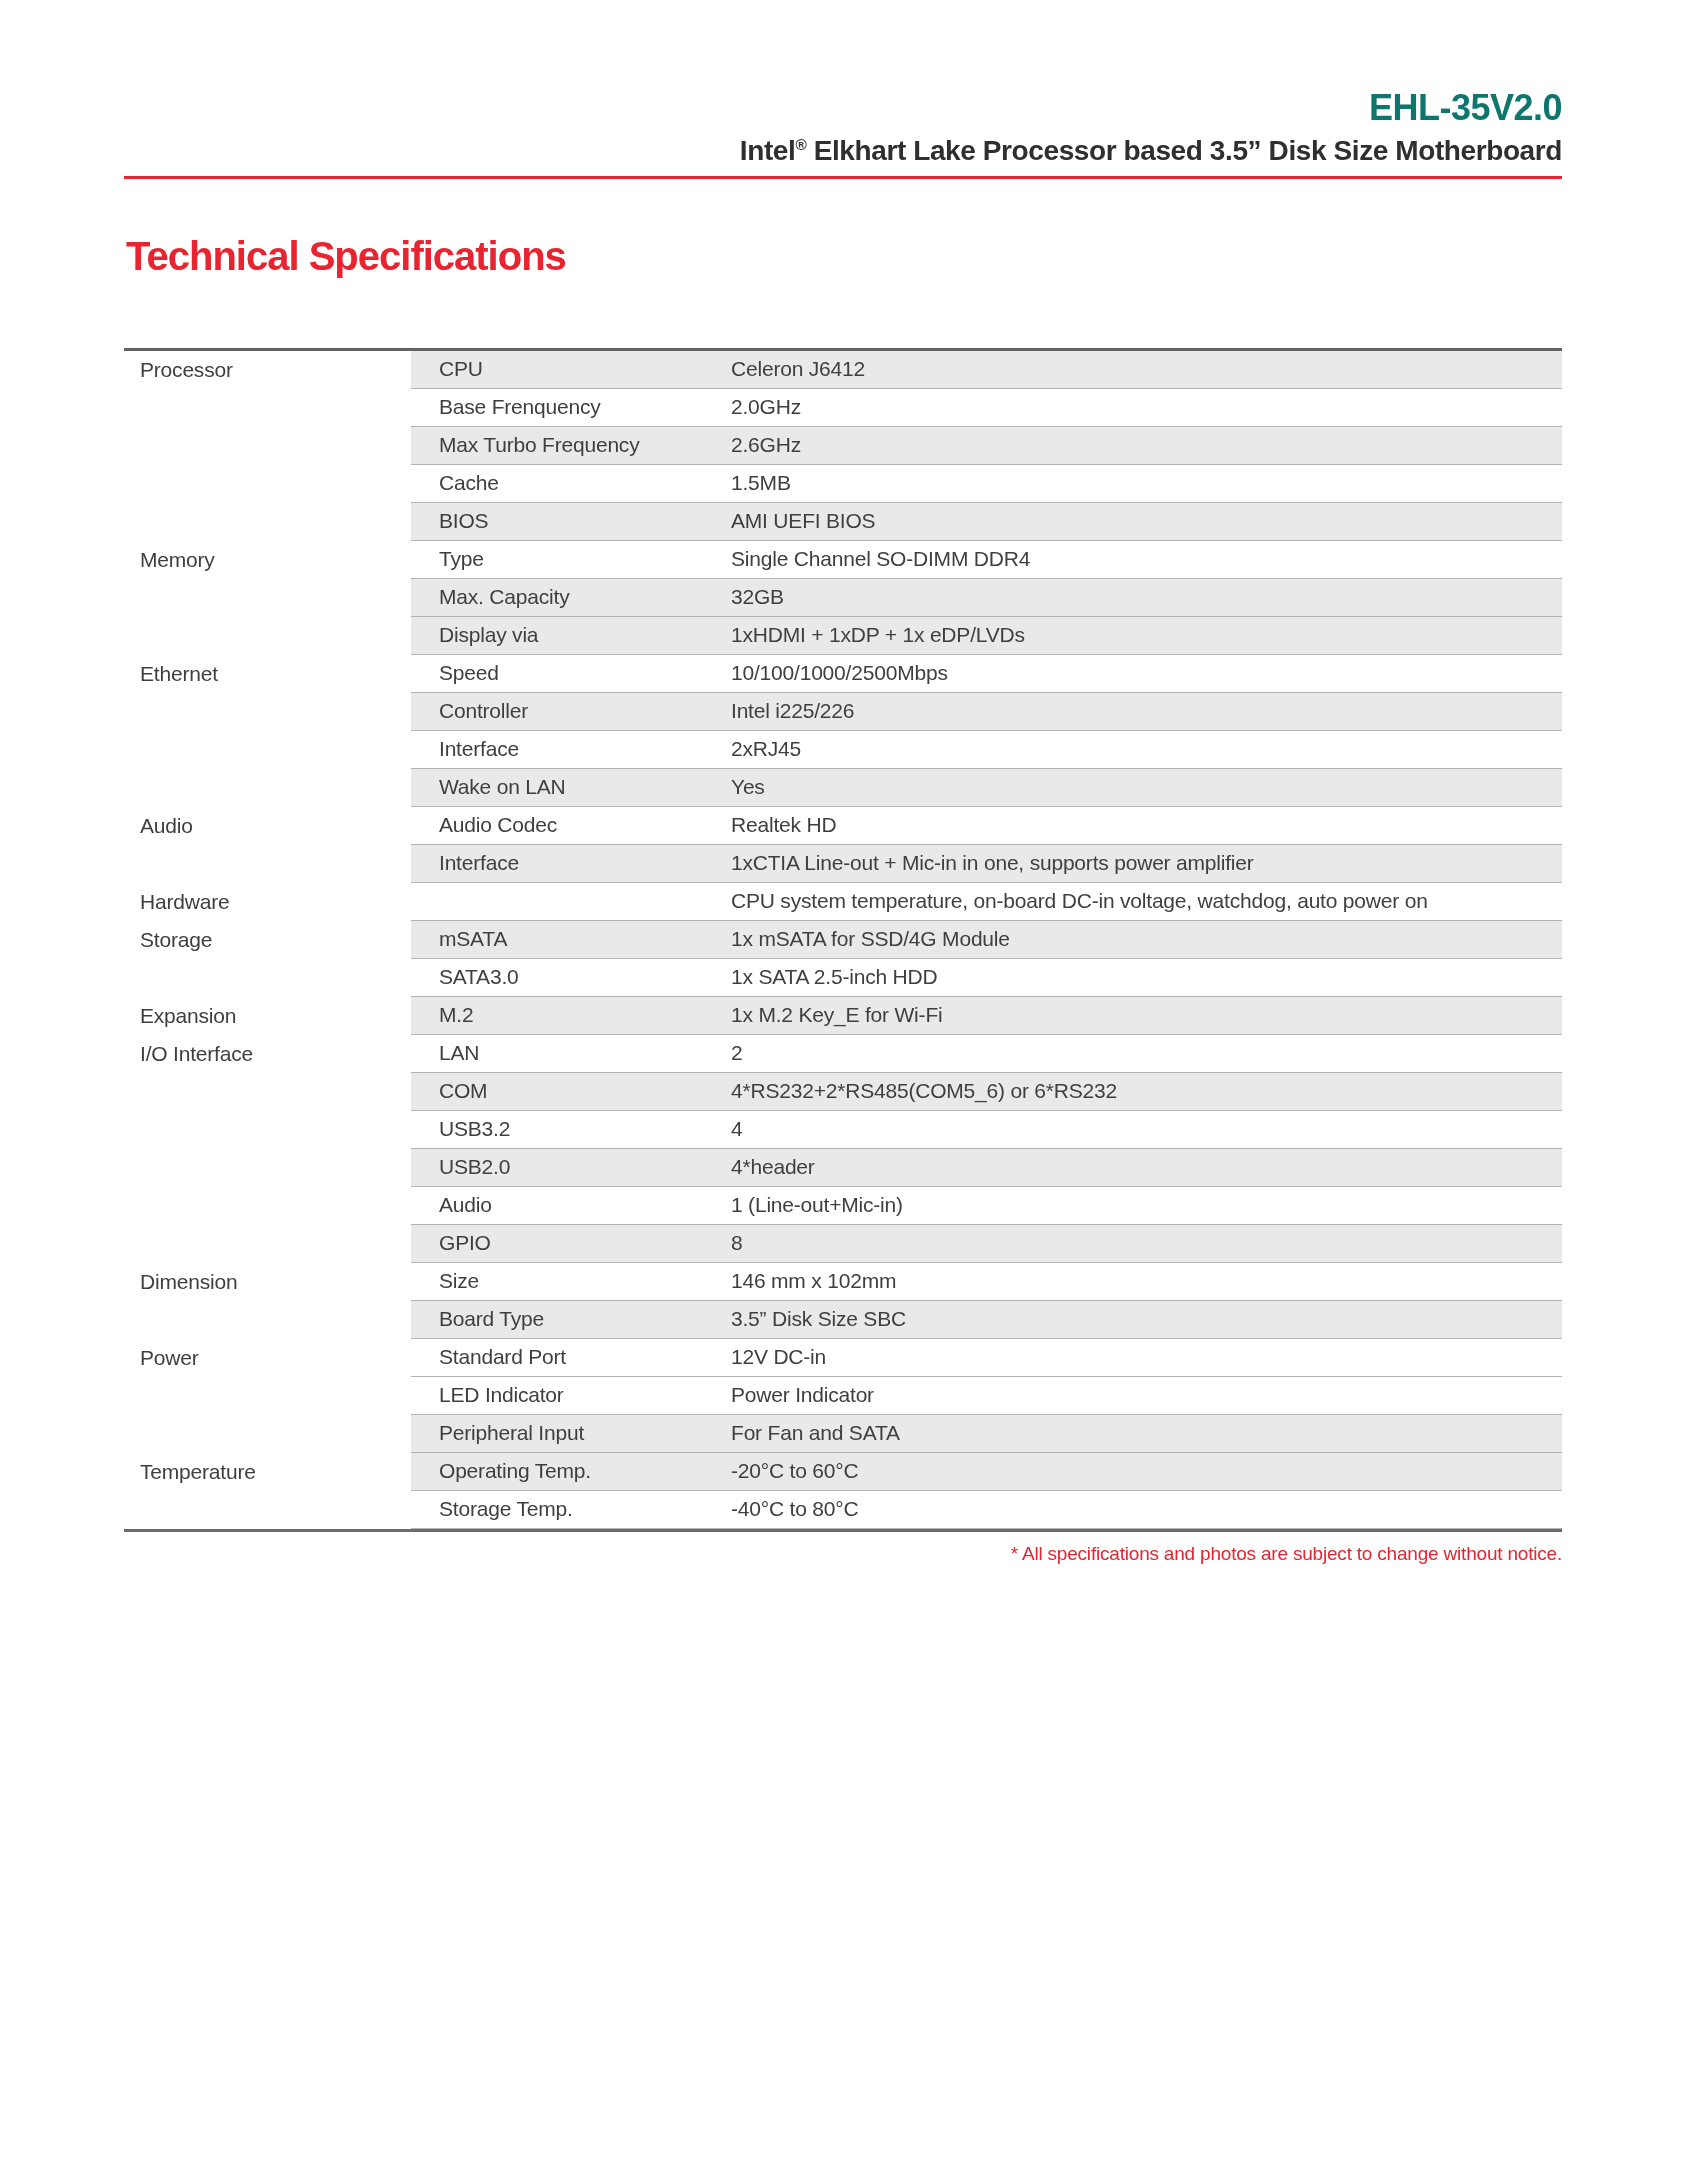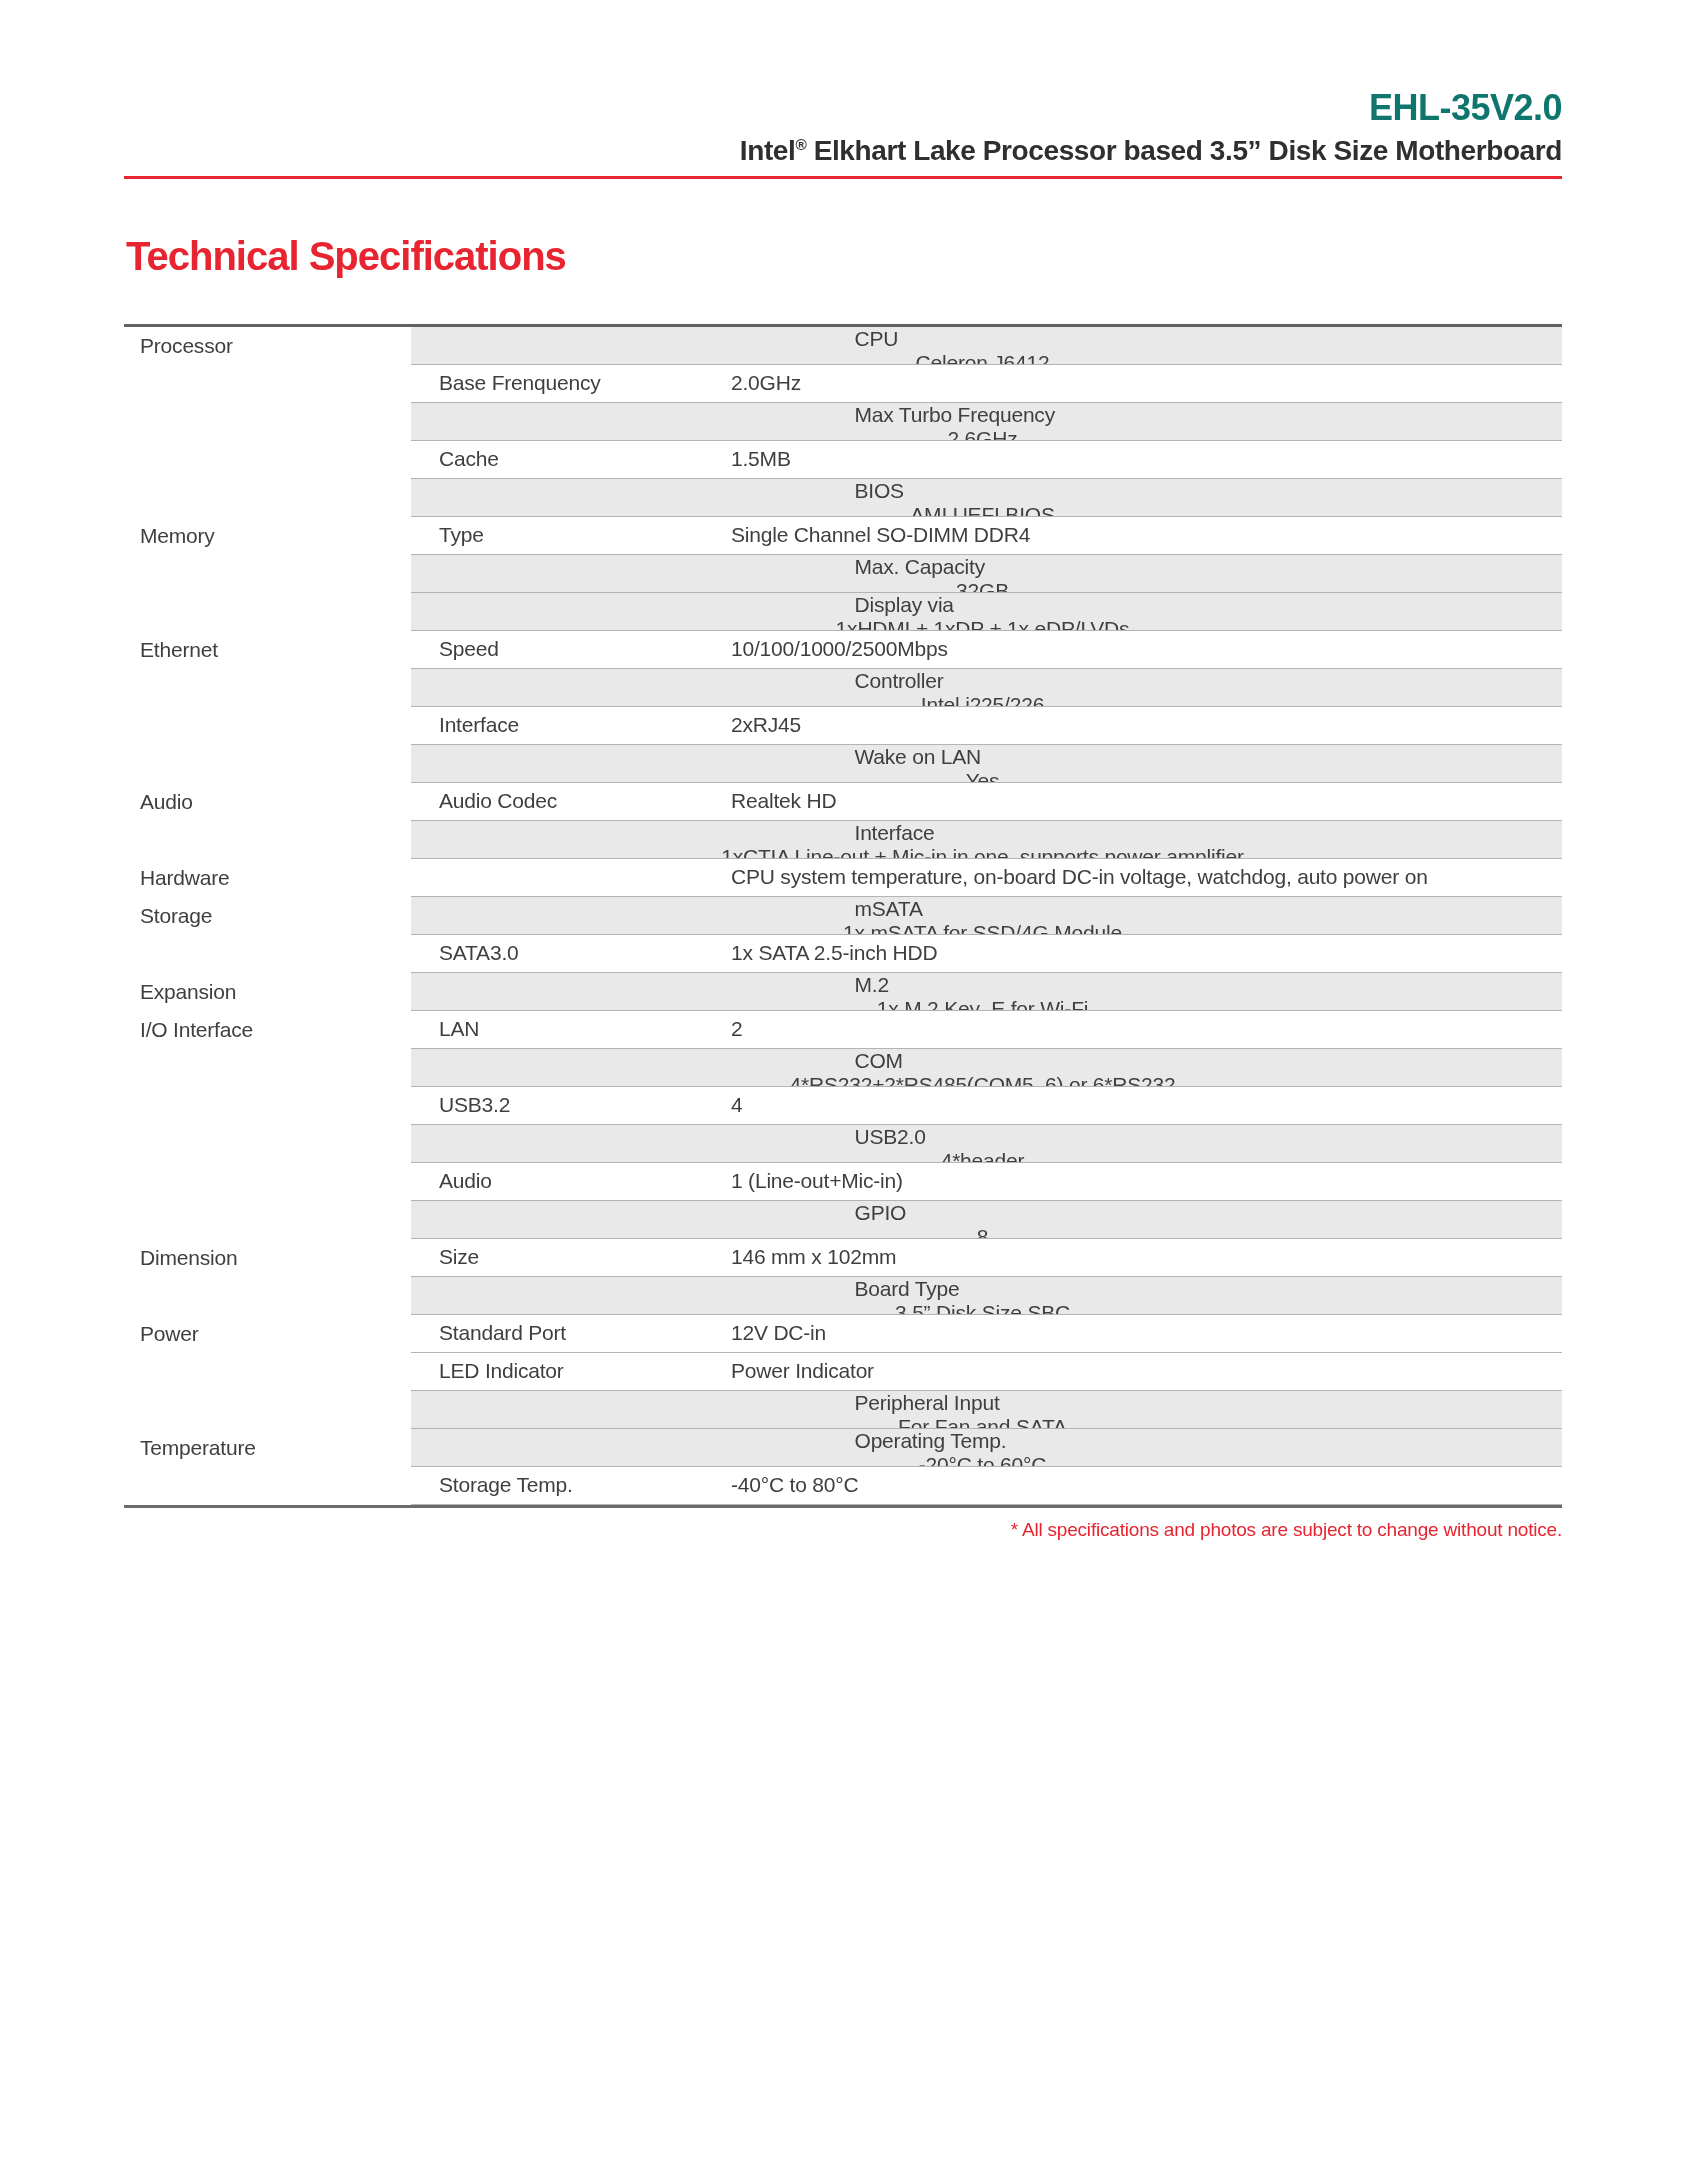--- a/index.html
+++ b/index.html
@@ -25,36 +25,36 @@
   .red-rule { height:3px; background:#e72430; margin-top:8px; }
 
   
   .section-title {
     margin:53px 0 0 2px; color:#e72430;
     font-size:40px; font-weight:600; letter-spacing:-1px; line-height:1.2;
   }
 
   
   .spec-table {
-    margin-top:44px;
+    margin-top:68px;
     border-top:3px solid #616263;
     border-bottom:3px solid #6a6b6d;
   }
   .spec-row { display:flex; height:38px; }
   .cat-cell {
     width:271px; padding-left:16px; flex:none;
     display:flex; align-items:center;
     font-size:21px; letter-spacing:-0.2px; background:#ffffff;
   }
   .kv-block {
     flex:1; display:flex; align-items:center;
     border-bottom:1px solid #b4b4b4;
     background:#ffffff;
   }
-  .kv-block.shaded { background:#e9e9e9;flex-direction:column; }
+  .kv-block.shaded { background:#e9e9e9; }
   .key-cell {
     width:292px; padding-left:28px; flex:none;
     font-size:21px; letter-spacing:-0.2px;
   }
   .val-cell {
     flex:1; padding-right:8px;
     font-size:21px; letter-spacing:-0.2px;
     white-space:nowrap; overflow:hidden;
   }
 

